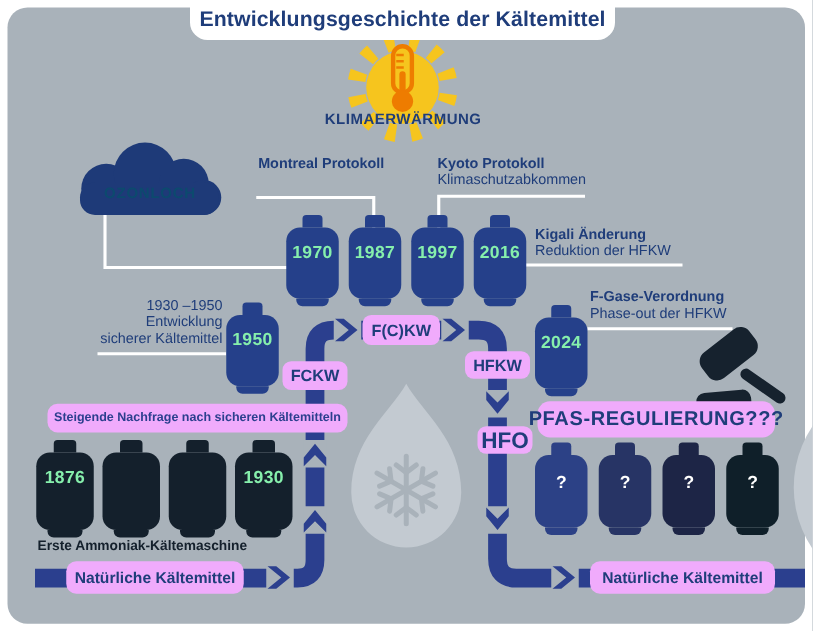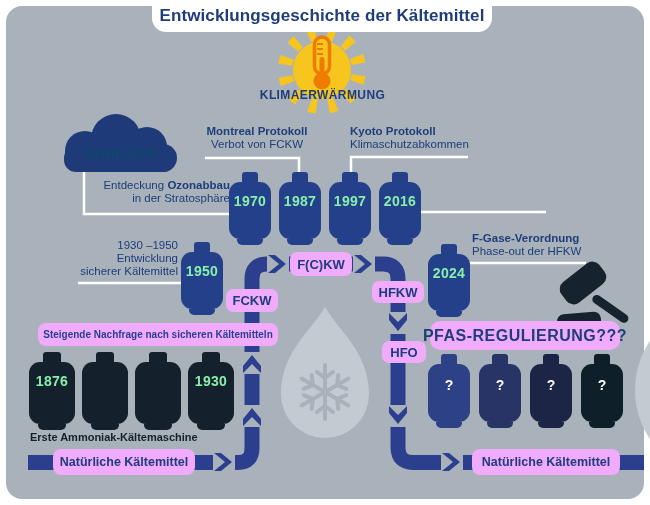--- a/index.html
+++ b/index.html
@@ -138,38 +138,34 @@
   </svg>
 
   <div class="title-box">Entwicklungsgeschichte der Kältemittel</div>
 
   <div class="klima-label">KLIMAERWÄRMUNG</div>
 
   <div class="cloud-label">OZONLOCH</div>
 
   <div class="mtext center" style="left:192px;top:125px;width:130px;">
     <div class="bold">Montreal Protokoll</div>
-    <div>Verbot von FCKW</div>
   </div>
   <div class="mtext" style="left:350px;top:125px;width:140px;">
     <div class="bold">Kyoto Protokoll</div>
     <div>Klimaschutzabkommen</div>
   </div>
+  <div class="mtext" style="left:428px;top:182px;width:130px;">
+    <div class="bold">Kigali Änderung</div>
+    <div>Reduktion der HFKW</div>
+  </div>
   <div class="mtext" style="left:472px;top:232px;width:130px;">
     <div class="bold">F-Gase-Verordnung</div>
     <div>Phase-out der HFKW</div>
   </div>
 
-  <div class="mtext right" style="left:88px;top:179px;width:142px;">
-    <div>
-      <span>Entdeckung</span>
-      <b>Ozonabbau</b>
-    </div>
-    <div>in der Stratosphäre</div>
-  </div>
 
   <div class="mtext right" style="left:68px;top:239px;width:110px;">
     <div>1930 –1950</div>
     <div>Entwicklung</div>
     <div>sicherer Kältemittel</div>
   </div>
 
   <div class="bottle" style="left:229px;top:172px;width:42px;height:73px;--c:#25408a;">
     <div class="neck"></div>
       <div class="bbody">
@@ -265,19 +261,19 @@
         <span class="qmark">?</span>
       </div>
       <div class="foot"></div>
   </div>
 
   <div class="wbox" style="left:38px;top:323px;width:240px;height:23px;font-size:10px;color:#2b3f8e;border-radius:8px;">Steigende Nachfrage nach sicheren Kältemitteln</div>
   <div class="wbox" style="left:430px;top:321px;width:190px;height:29px;font-size:16px;letter-spacing:0.5px;border-radius:10px;">PFAS-REGULIERUNG???</div>
   <div class="wbox" style="left:226px;top:289px;width:52px;height:23px;font-size:13px;">FCKW</div>
   <div class="wbox" style="left:290px;top:252px;width:62px;height:24px;font-size:13px;">F(C)KW</div>
   <div class="wbox" style="left:372px;top:281px;width:52px;height:22px;font-size:13px;">HFKW</div>
-  <div class="wbox" style="left:382px;top:341px;width:44px;height:22px;font-size:13px;">HFO</div>
+  <div class="wbox" style="left:382px;top:341px;width:44px;height:22px;font-size:18px;">HFO</div>
   <div class="wbox" style="left:53px;top:449px;width:142px;height:26px;font-size:12.5px;border-radius:8px;">Natürliche Kältemittel</div>
   <div class="wbox" style="left:472px;top:449px;width:148px;height:26px;font-size:12.5px;border-radius:8px;">Natürliche Kältemittel</div>
 
   <div class="caption-dark" style="left:30px;top:431px;">Erste Ammoniak-Kältemaschine</div>
 
 </div>
 
 </body></html>

